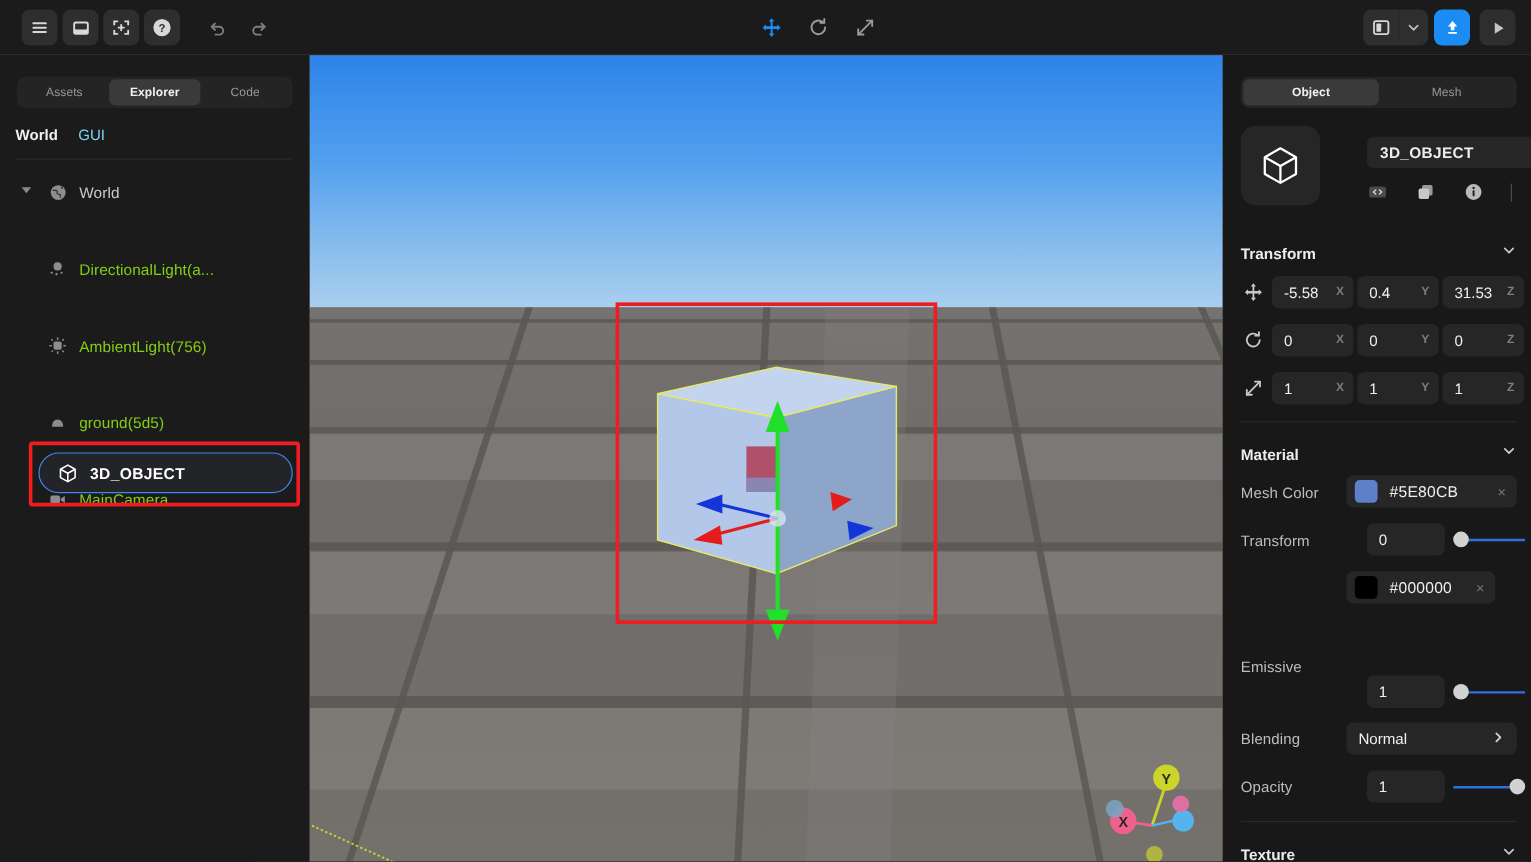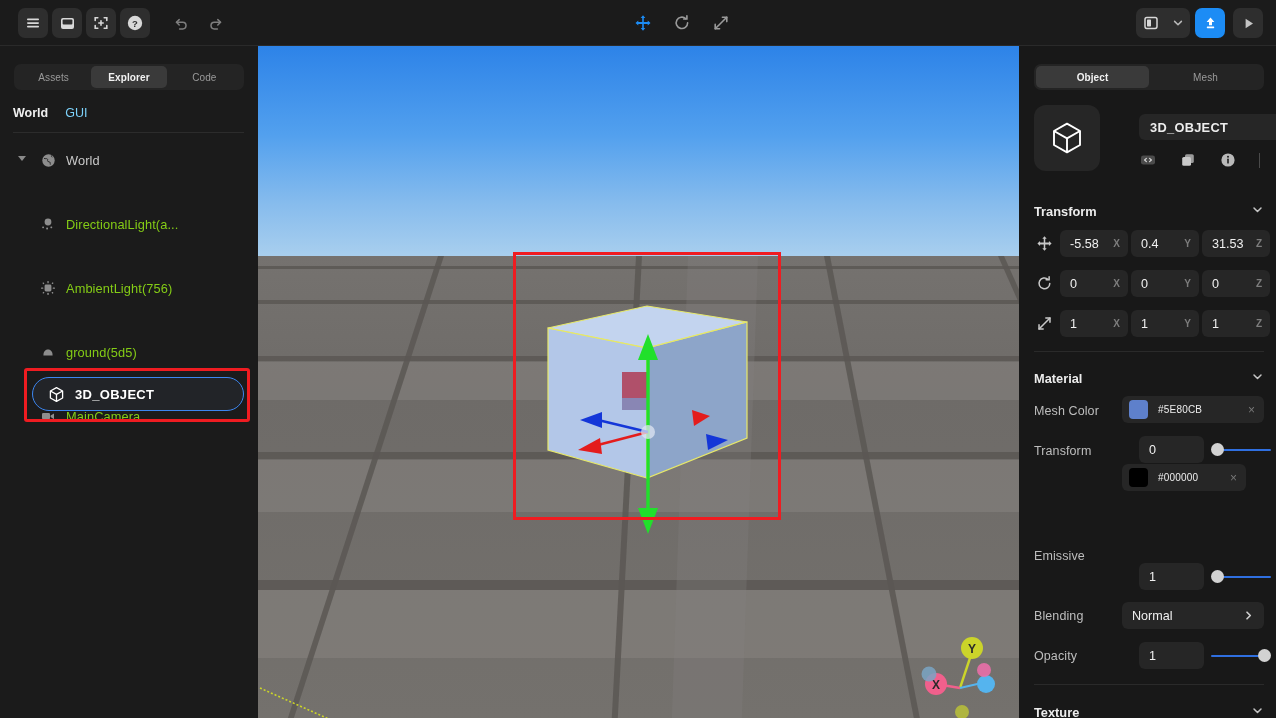--- a/index.html
+++ b/index.html
@@ -178,21 +178,21 @@
     padding: 0 8px 0 10px; cursor: text;
   }
   .nval { font-size: 12.6px; color: #f0f0f0; }
   .naxis { font-size: 10px; color: #7d7d7d; font-weight: 700; }
 
   .hexfield {
     position: absolute; height: 27px; background: #262626; border-radius: 6px;
     display: flex; align-items: center; cursor: pointer;
   }
   .swatch { width: 19px; height: 19px; border-radius: 4px; margin-left: 7px; }
-  .hexval { font-size: 10px; color: #eeeeee; margin-left: 10px; letter-spacing: .2px; }
+  .hexval { font-size: 13px; color: #eeeeee; margin-left: 10px; letter-spacing: .2px; }
   .hexclear { position: absolute; right: 9px; font-size: 12px; color: #777; }
 
   .slider { position: absolute; height: 27px; }
   .strack { position: absolute; top: 13px; height: 2px; background: #2f6fe0; border-radius: 1px; }
   .sknob {
     position: absolute; top: 7px; width: 13px; height: 13px;
     border-radius: 50%; background: #d2d2d2;
   }
 
   .selfield {
@@ -632,21 +632,21 @@
     <div class="row-label" style="left:15px;top:398px">Transform</div>
     <div class="nfield" style="left:120px;top:390px;width:65px;justify-content:flex-start">
       <span class="nval">0</span>
     </div>
     <div class="slider" style="left:192px;top:390px;width:60px">
       <div class="strack" style="left:6px;width:54px"></div>
       <div class="sknob" style="left:0px"></div>
     </div>
 
     <div class="row-label" style="left:15px;top:503px">Emissive</div>
-    <div class="hexfield" style="left:103px;top:418px;width:124px">
+    <div class="hexfield" style="left:103px;top:430px;width:124px">
       <span class="swatch" style="background:#000000"></span>
       <span class="hexval">#000000</span>
       <span class="hexclear">×</span>
     </div>
     <div class="nfield" style="left:120px;top:517px;width:65px;justify-content:flex-start">
       <span class="nval">1</span>
     </div>
     <div class="slider" style="left:192px;top:517px;width:60px">
       <div class="strack" style="left:6px;width:54px"></div>
       <div class="sknob" style="left:0px"></div>

